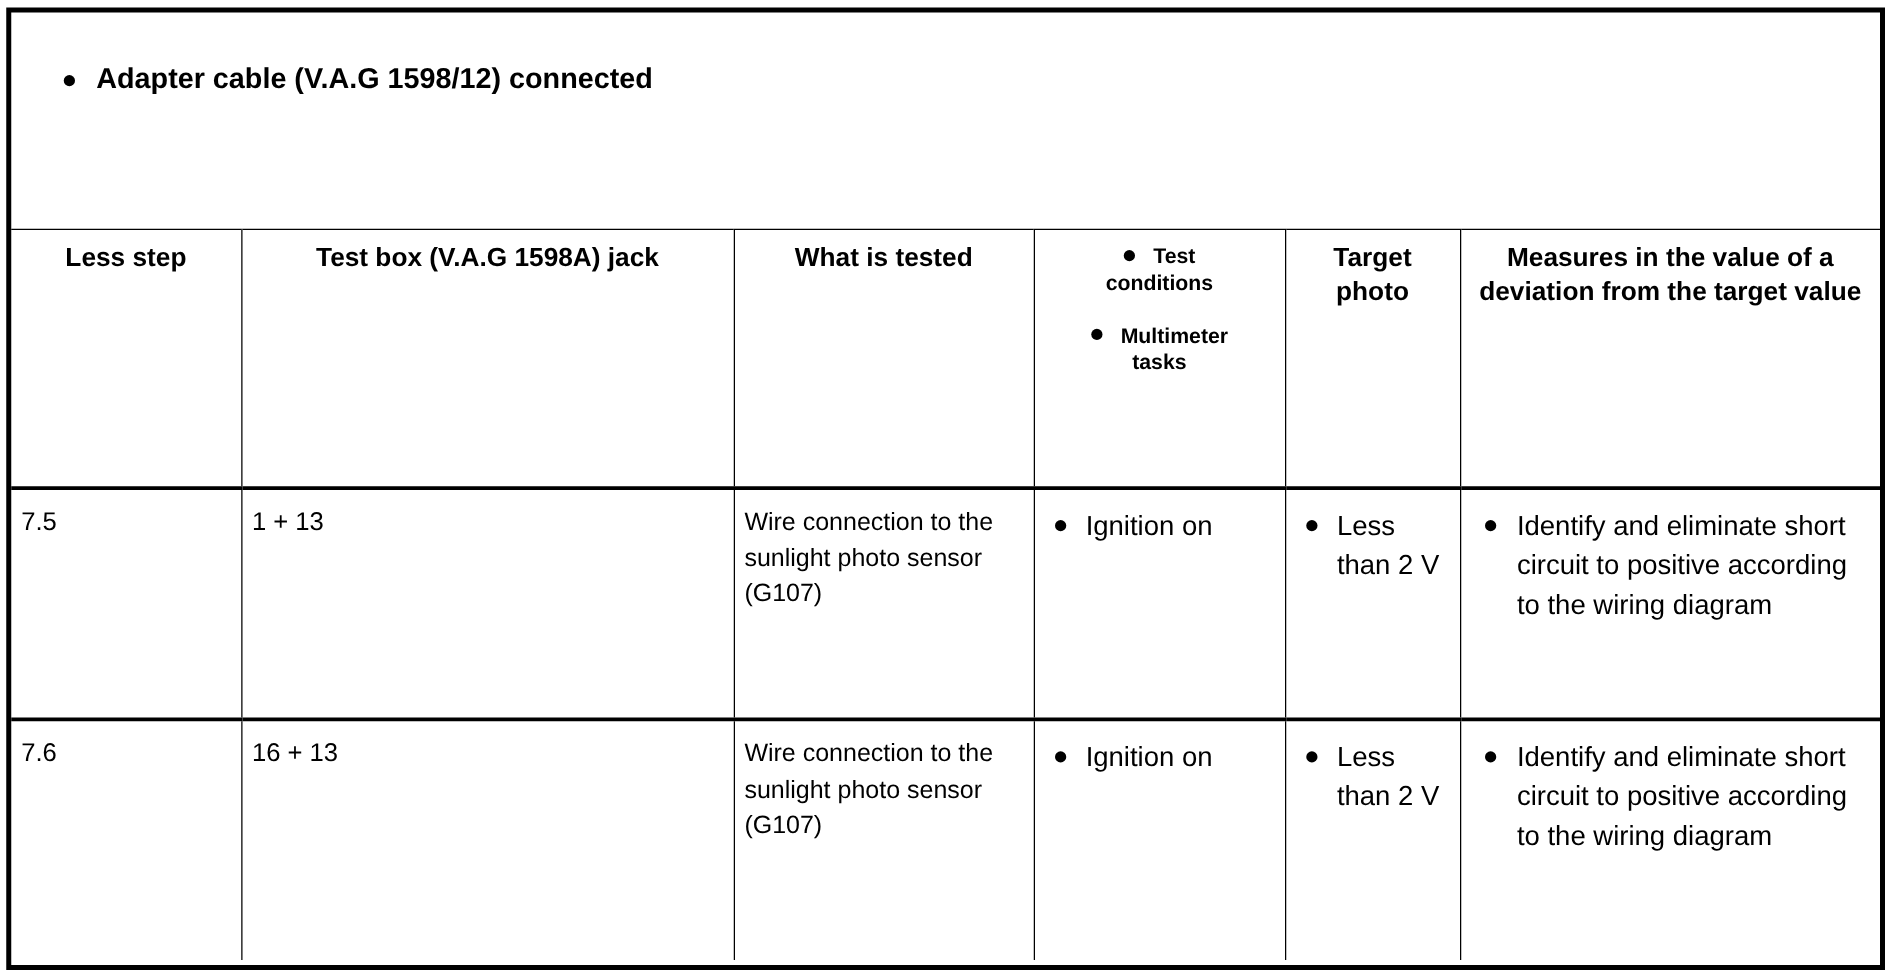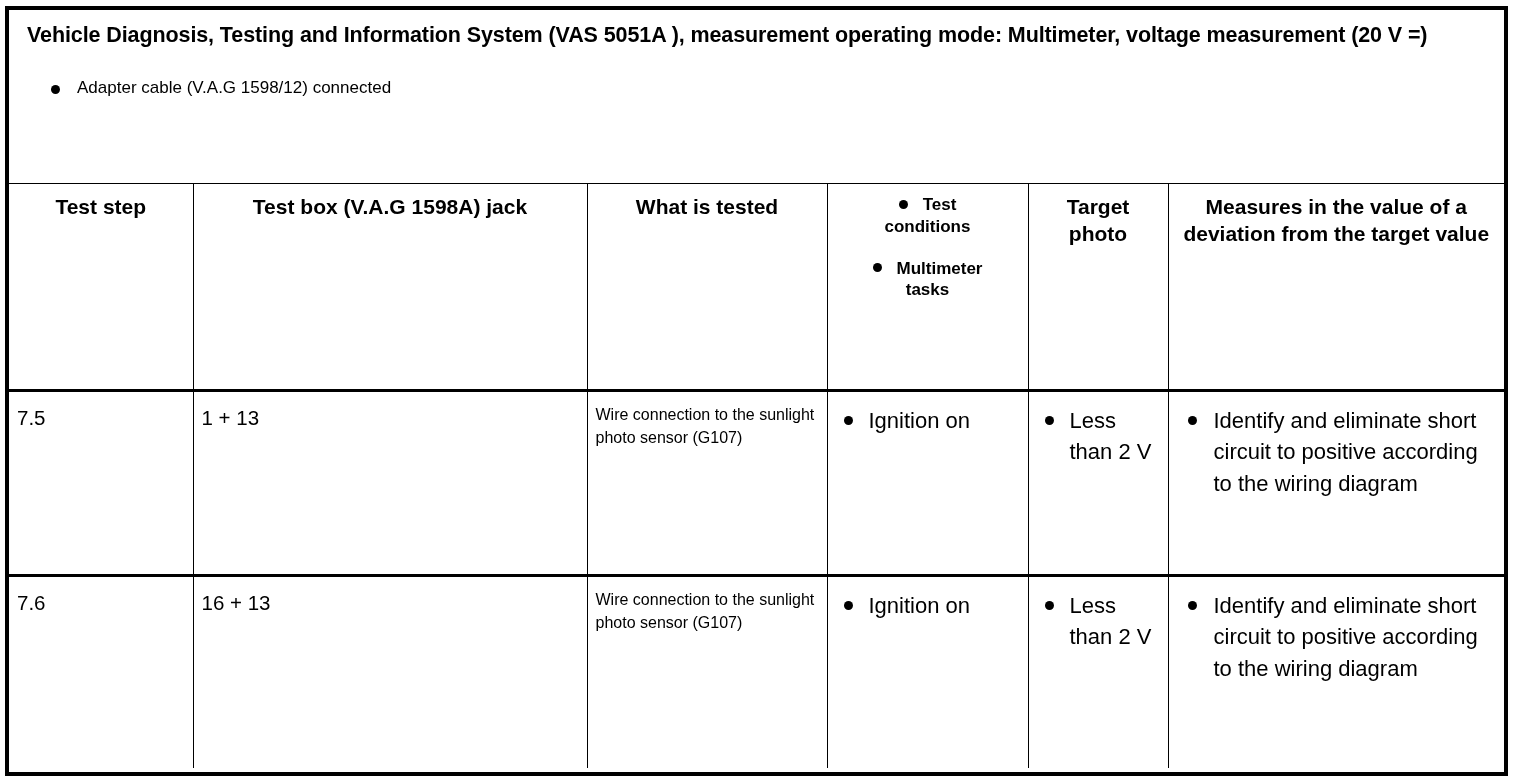--- a/index.html
+++ b/index.html
@@ -40,22 +40,22 @@
     margin: 0;
   }
   .bullet-list {
     list-style: none;
     margin: 0;
     padding: 0;
   }
   .bullet-list li {
     position: relative;
     padding-left: 50px;
-    font-size: 17px;
-    font-weight: normal;
+    font-size: 23px;
+    font-weight: bold;
     line-height: 1.3;
   }
   .bullet-list li .bullet-dot {
     position: absolute;
     left: 24px;
     top: 0.50em;
     width: 9px;
     height: 9px;
     background: #000;
     border-radius: 50%;
@@ -133,21 +133,21 @@
   .hdr-b-l2 { display: block; }
 
   .cell-center {
     text-align: left;
     font-size: 20.5px;
     line-height: 1.33;
     padding: 12px 8px 0 8px;
   }
   .cell-left {
     text-align: left;
-    font-size: 16px;
+    font-size: 20px;
     line-height: 1.43;
     padding: 12px 6px 0 8px;
   }
 
   ul.cell-bullets {
     list-style: none;
     margin: 0;
     padding: 13px 6px 0 8px;
     font-size: 22px;
     line-height: 1.43;
@@ -167,41 +167,40 @@
   }
   ul.cell-bullets.narrow li { padding-left: 33px; }
   ul.cell-bullets.narrow li .bullet-dot { left: 8px; }
 </style>
 </head>
 <body>
 
 <div class="page">
 
   <div class="heading-block">
-    <p class="doc-title">Vehicle Diagnosis, Testing and Information System (VAS 5051A ), measurement operating mode: Multimeter, voltage measurement (20 V =)</p>
     <ul class="bullet-list heading-bullets">
       <li>
         <span class="bullet-dot"></span><span>Adapter cable (V.A.G 1598/12) connected</span>
       </li>
     </ul>
   </div>
 
   <table class="spec">
     <colgroup>
       <col class="c-step">
         <col class="c-jack">
         <col class="c-what">
       <col class="c-cond">
         <col class="c-target">
         <col class="c-meas">
     </colgroup>
     <thead>
       <tr>
         <th>
-          <div class="hdr-text">Test step</div>
+          <div class="hdr-text">Less step</div>
         </th>
         <th>
           <div class="hdr-text">Test box (V.A.G 1598A) jack</div>
         </th>
         <th>
           <div class="hdr-text">What is tested</div>
         </th>
         <th>
           <ul class="hdr-bullets">
             <li>

